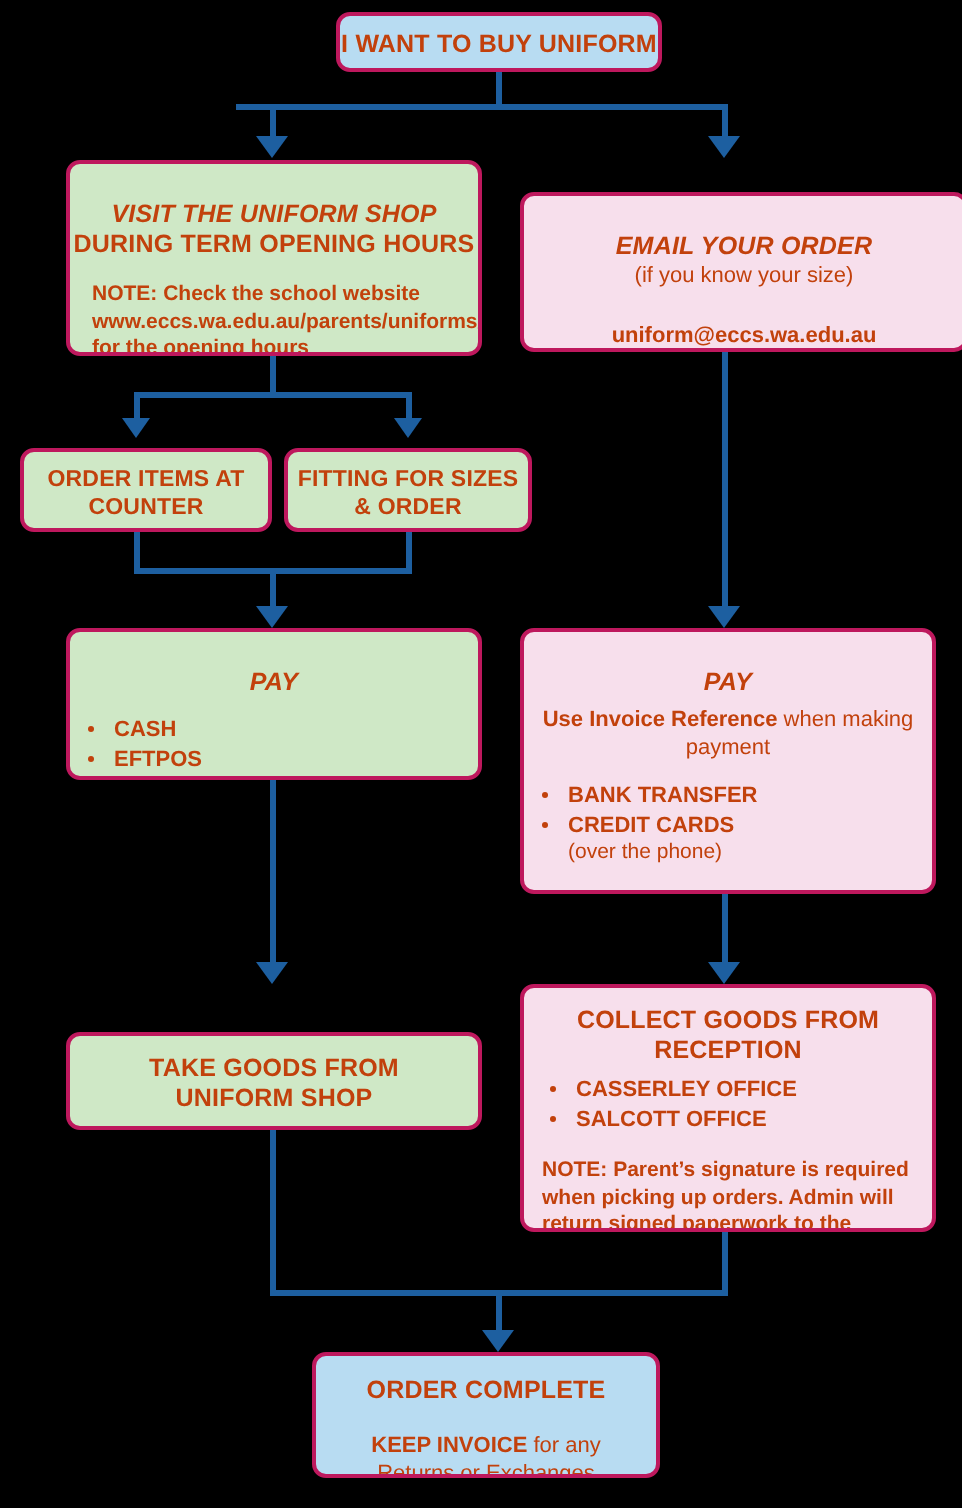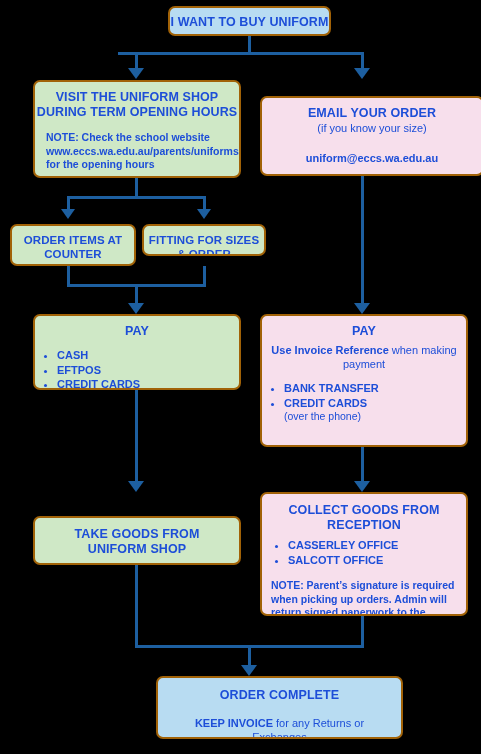--- a/index.html
+++ b/index.html
@@ -11,23 +11,23 @@
     position: relative;
     width: 481px;
     height: 754px;
     background: #000000;
     font-family: "Liberation Sans", sans-serif;
     overflow: hidden;
   }
   .node {
     position: absolute;
     box-sizing: border-box;
-    border: 2px solid #a16207;
+    border: 2px solid #be185d;
     border-radius: 7px;
-    color: #1d4ed8;
+    color: #c2410c;
     text-align: center;
     overflow: hidden;
   }
   .node.blue   { background: #b8dcf2; }
   .node.green  { background: #cfe8c6; }
   .node.pink   { background: #f7dfec; }
 
   .title {
     font-weight: bold;
     font-size: 12.5px;
@@ -60,21 +60,21 @@
     font-weight: bold;
     margin: 0;
     padding: 0;
   }
   ul.bullets li .note {
     font-weight: normal;
     display: block;
     font-size: 10.5px;
     line-height: 13px;
   }
-  .pad { padding: 8px 10px 0 10px; }
+  .pad { padding: 18px 10px 0 10px; font-style: italic; }
 
   
   .vline, .hline {
     position: absolute;
     background: #1d5fa0;
   }
   .arrow {
     position: absolute;
     width: 0; height: 0;
     border-left: 8px solid transparent;
@@ -143,21 +143,21 @@
     <div class="title pad">EMAIL YOUR ORDER</div>
     <div class="sub">(if you know your size)</div>
     <div class="body bold" style="text-align:center; padding-top:17px; font-size:11px;">uniform@eccs.wa.edu.au</div>
   </div>
 
   <div class="node green" style="left:10px; top:224px; width:126px; height:42px;">
     <div class="title small" style="padding-top:7px;">ORDER ITEMS AT</div>
     <div class="title small">COUNTER</div>
   </div>
 
-  <div class="node green" style="left:142px; top:224px; width:124px; height:32px;">
+  <div class="node green" style="left:142px; top:224px; width:124px; height:42px;">
     <div class="title small" style="padding-top:7px;">FITTING FOR SIZES</div>
     <div class="title small">&amp; ORDER</div>
   </div>
 
   <div class="node green" style="left:33px; top:314px; width:208px; height:76px;">
     <div class="title pad">PAY</div>
     <ul class="bullets" style="margin-top:9px;">
       <li>CASH</li>
       <li>EFTPOS</li>
       <li>CREDIT CARDS</li>
@@ -188,20 +188,20 @@
   <div class="node pink" style="left:260px; top:492px; width:208px; height:124px;">
     <div class="title" style="padding-top:9px;">COLLECT GOODS FROM</div>
     <div class="title">RECEPTION</div>
     <ul class="bullets" style="margin-top:5px; padding-left:26px;">
       <li>CASSERLEY OFFICE</li>
       <li>SALCOTT OFFICE</li>
     </ul>
     <div class="body bold" style="padding:12px 9px 0 9px;">NOTE: Parent’s signature is required when picking up orders. Admin will return signed paperwork to the uniform shop.</div>
   </div>
 
-  <div class="node blue" style="left:156px; top:676px; width:247px; height:63px;">
+  <div class="node blue" style="left:156px; top:676px; width:174px; height:63px;">
     <div class="title" style="padding-top:10px;">ORDER COMPLETE</div>
     <div class="sub" style="padding:13px 14px 0 14px;">
       <b>KEEP INVOICE</b><span> for any Returns or Exchanges</span>
     </div>
   </div>
 
 </div>
 
 </body></html>

